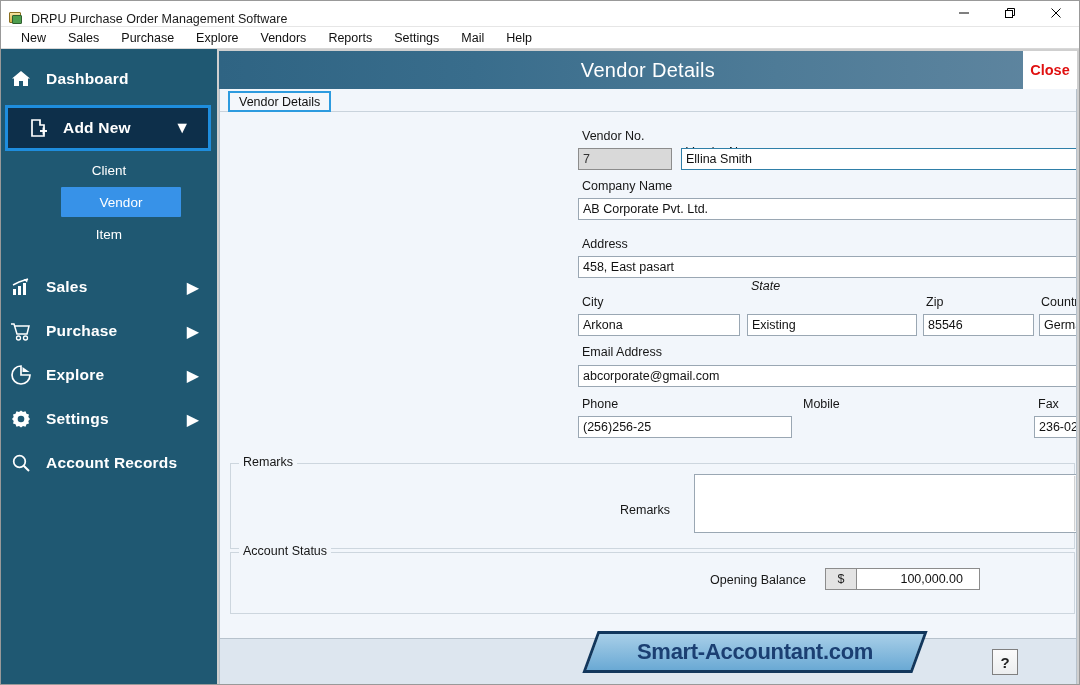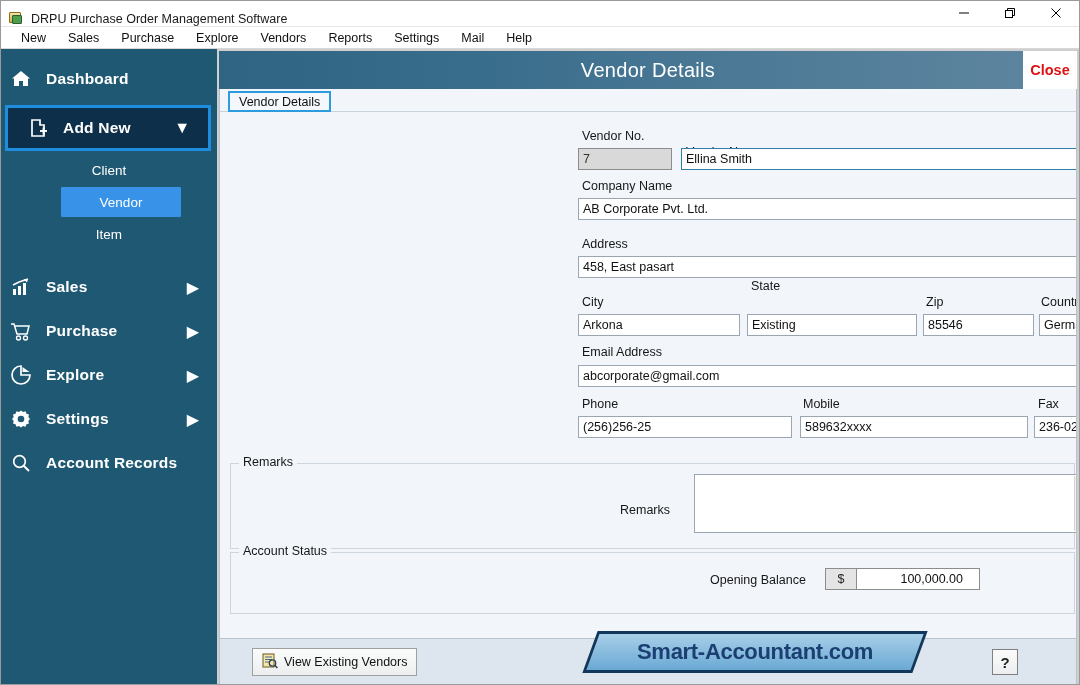--- a/index.html
+++ b/index.html
@@ -524,36 +524,35 @@
         <div class="inp readonly" style="left:358px; top:59px; width:94px;">7</div>
         <div class="inp focused" style="left:461px; top:59px; width:521px;">Ellina Smith</div>
 
         <div class="fld-label" style="left:362px; top:90px;">Company Name</div>
         <div class="inp" style="left:358px; top:109px; width:624px;">AB Corporate Pvt. Ltd.</div>
 
         <div class="fld-label" style="left:362px; top:148px;">Address</div>
         <div class="inp" style="left:358px; top:167px; width:624px;">458, East pasart</div>
 
         <div class="fld-label" style="left:362px; top:206px;">City</div>
-        <div class="fld-label" style="left:531px; top:190px;">State</div>
+        <div class="fld-label" style="left:531px; top:190px;font-style:italic;">State</div>
         <div class="fld-label" style="left:706px; top:206px;">Zip</div>
         <div class="fld-label" style="left:821px; top:206px;">Country</div>
         <div class="inp" style="left:358px; top:225px; width:162px;">Arkona</div>
         <div class="inp" style="left:527px; top:225px; width:170px;">Existing</div>
         <div class="inp" style="left:703px; top:225px; width:111px;">85546</div>
         <div class="inp" style="left:819px; top:225px; width:163px;">Germany</div>
 
         <div class="fld-label" style="left:362px; top:256px;">Email Address</div>
         <div class="inp" style="left:358px; top:276px; width:624px;">abcorporate@gmail.com</div>
 
         <div class="fld-label" style="left:362px; top:308px;">Phone</div>
         <div class="fld-label" style="left:583px; top:308px;">Mobile</div>
         <div class="fld-label" style="left:818px; top:308px;">Fax</div>
         <div class="inp" style="left:358px; top:327px; width:214px;">(256)256-25</div>
-        <div class="inp" style="left:580px; top:327px; width:228px;">589632xxxx</div>
         <div class="inp" style="left:814px; top:327px; width:168px;">236-023</div>
 
         <div class="group" style="left:10px; top:374px; width:845px; height:86px;">
           <div class="group-title">Remarks</div>
         </div>
         <div class="fld-label" style="left:400px; top:414px;">Remarks</div>
         <div class="textarea" style="left:474px; top:385px; width:398px; height:59px;">
           <div class="ta-scroll">
             
             
@@ -563,33 +562,20 @@
         <div class="group" style="left:10px; top:463px; width:845px; height:62px;">
           <div class="group-title">Account Status</div>
         </div>
         <div class="fld-label" style="left:490px; top:484px;">Opening Balance</div>
         <div class="money-prefix" style="left:605px; top:479px;">$</div>
         <div class="money-val" style="left:637px; top:479px; width:123px;">100,000.00</div>
 
       </div>
 
       <div class="bottombar">
-        <div class="bbtn" style="left:32px; top:9px;">
-          <span>
-            <svg width="16" height="16" viewBox="0 0 16 16">
-              <rect x="1" y="1" width="11" height="13" fill="#f3e6a8" stroke="#6b5a1f" stroke-width="1"></rect>
-              <line x1="3" y1="4" x2="10" y2="4" stroke="#4a6a90" stroke-width="1"></line>
-              <line x1="3" y1="6.5" x2="10" y2="6.5" stroke="#4a6a90" stroke-width="1"></line>
-              <line x1="3" y1="9" x2="8" y2="9" stroke="#4a6a90" stroke-width="1"></line>
-              <circle cx="10.5" cy="10" r="3.2" fill="none" stroke="#2c3e55" stroke-width="1.3"></circle>
-              <line x1="12.8" y1="12.3" x2="15.4" y2="15" stroke="#2c3e55" stroke-width="1.6"></line>
-            </svg>
-          </span>
-          <span>View Existing Vendors</span>
-        </div>
 
         <div class="brand-shadow"></div>
         <div class="brand">
           <span class="brand-text">Smart-Accountant.com</span>
         </div>
 
         <div class="helpbtn" style="right:58px; top:10px;">?</div>
       </div>
 
     </div>

